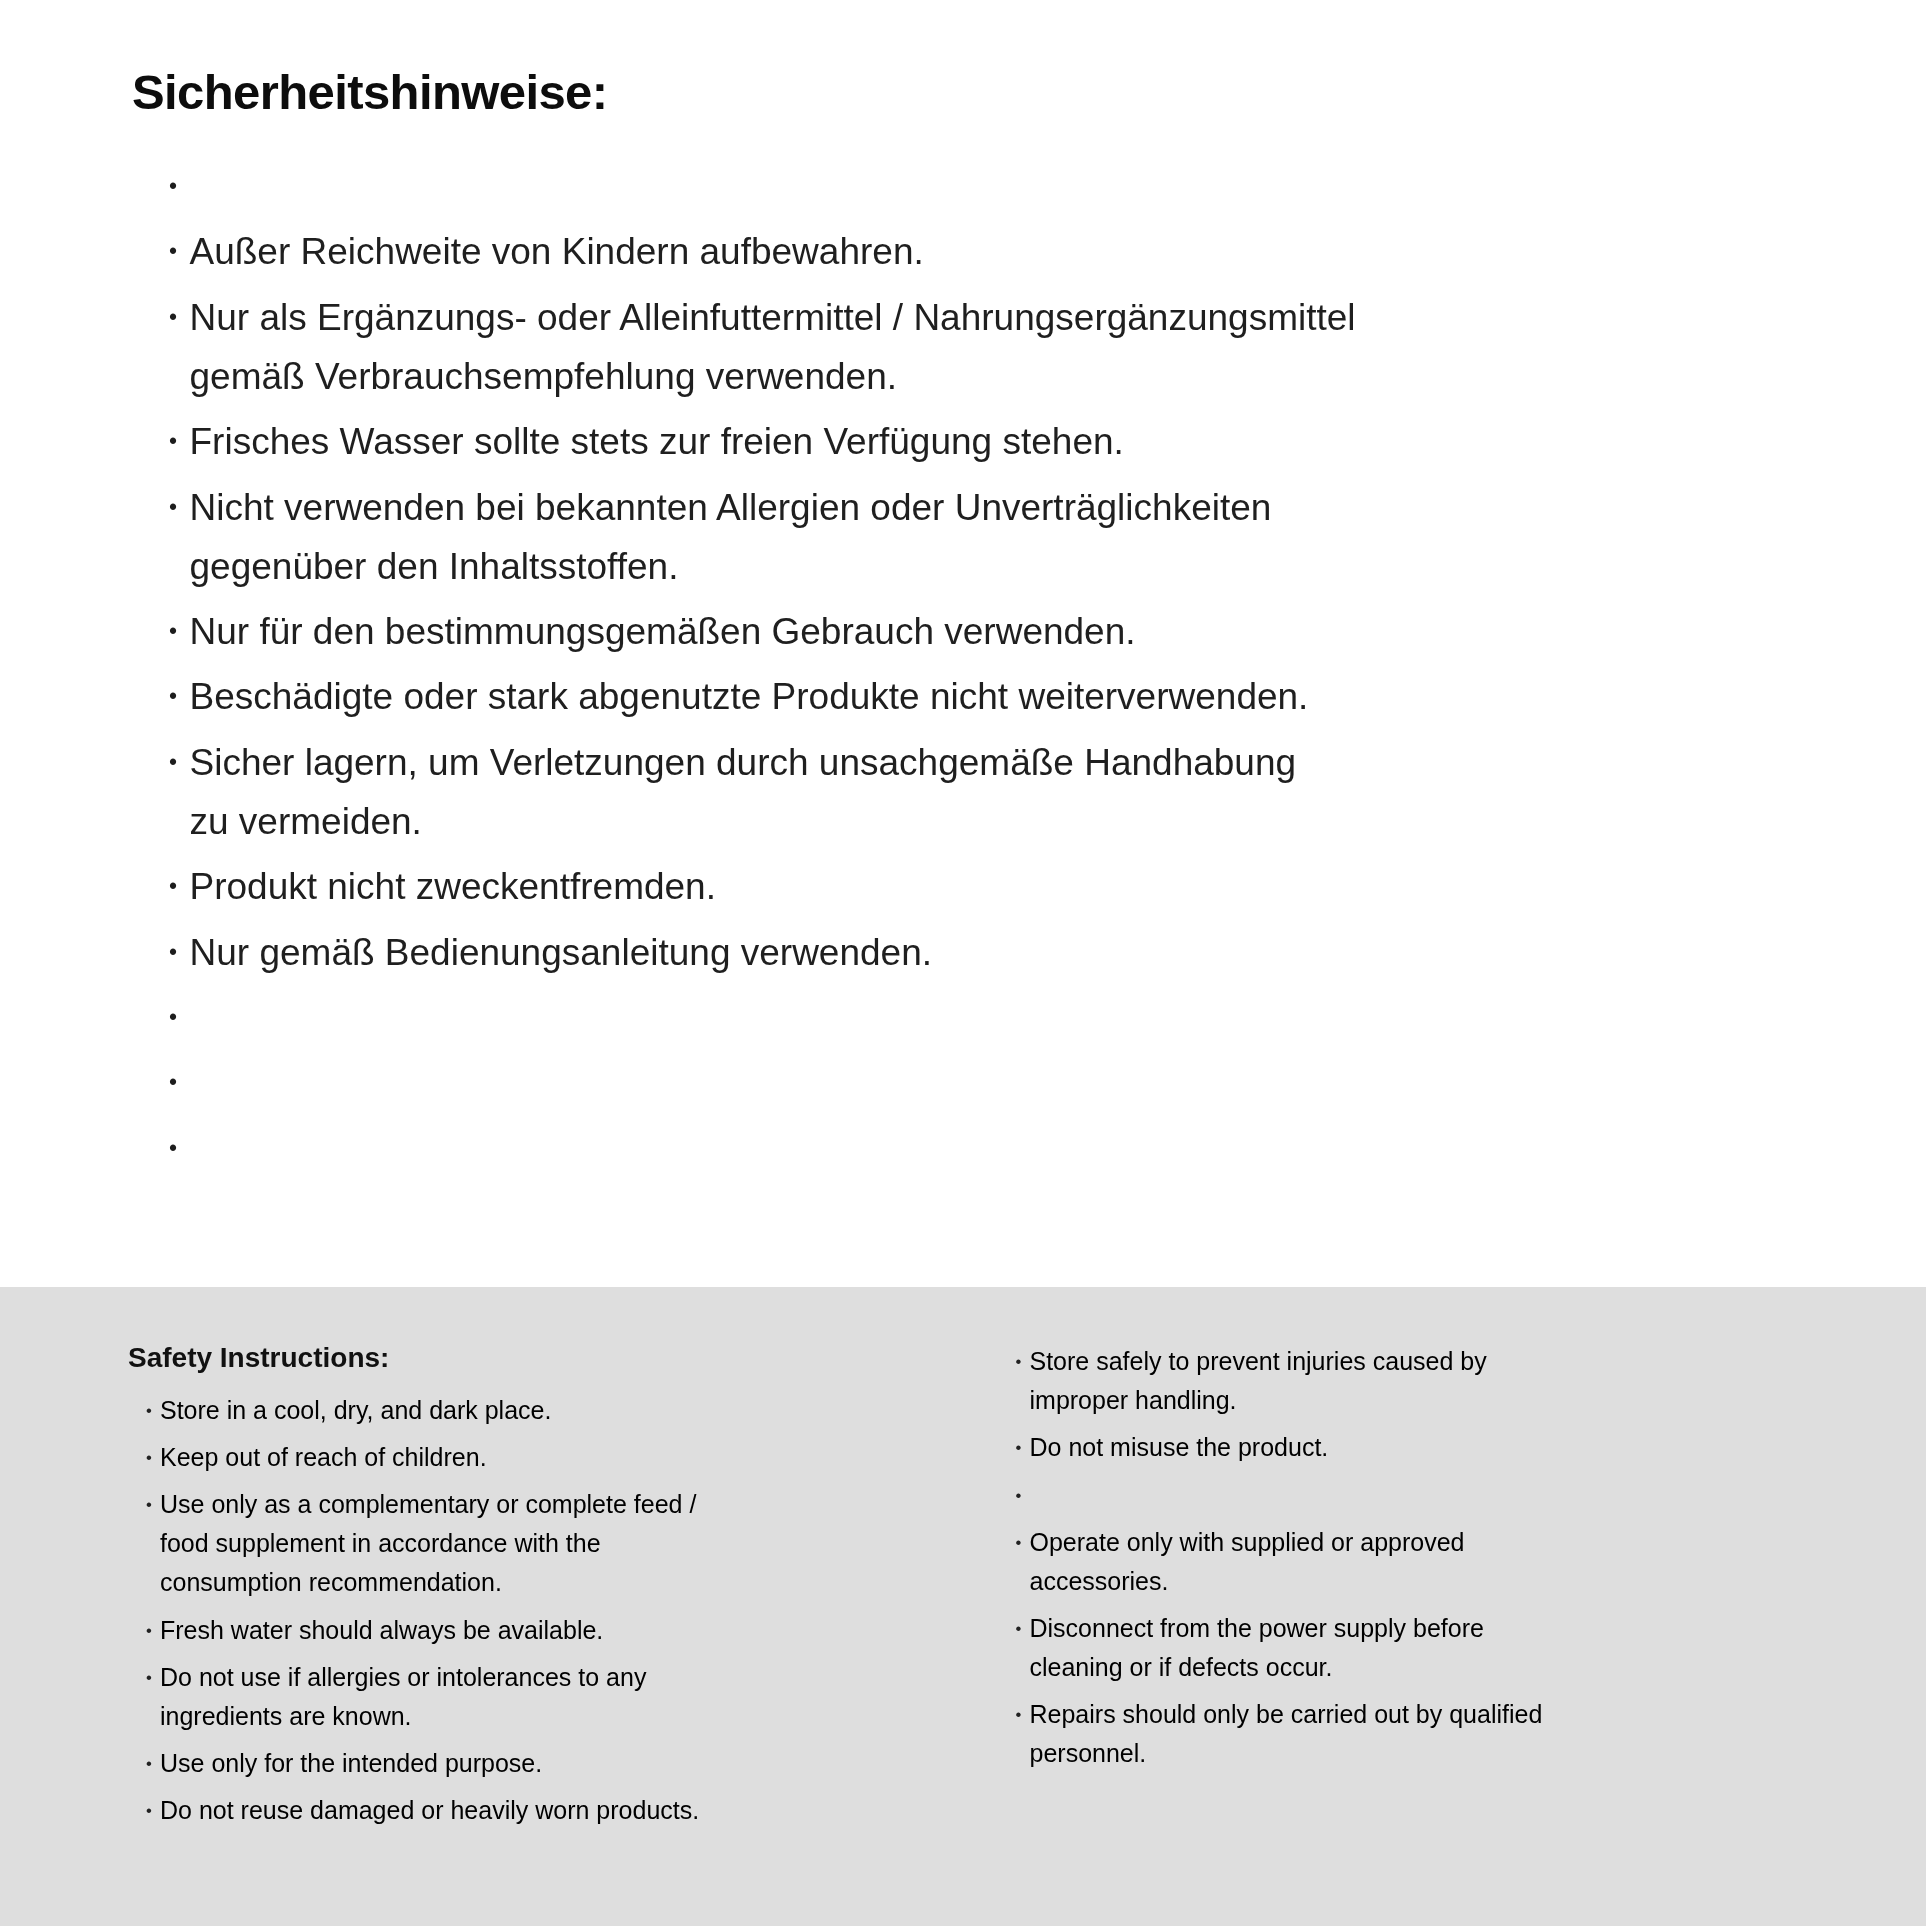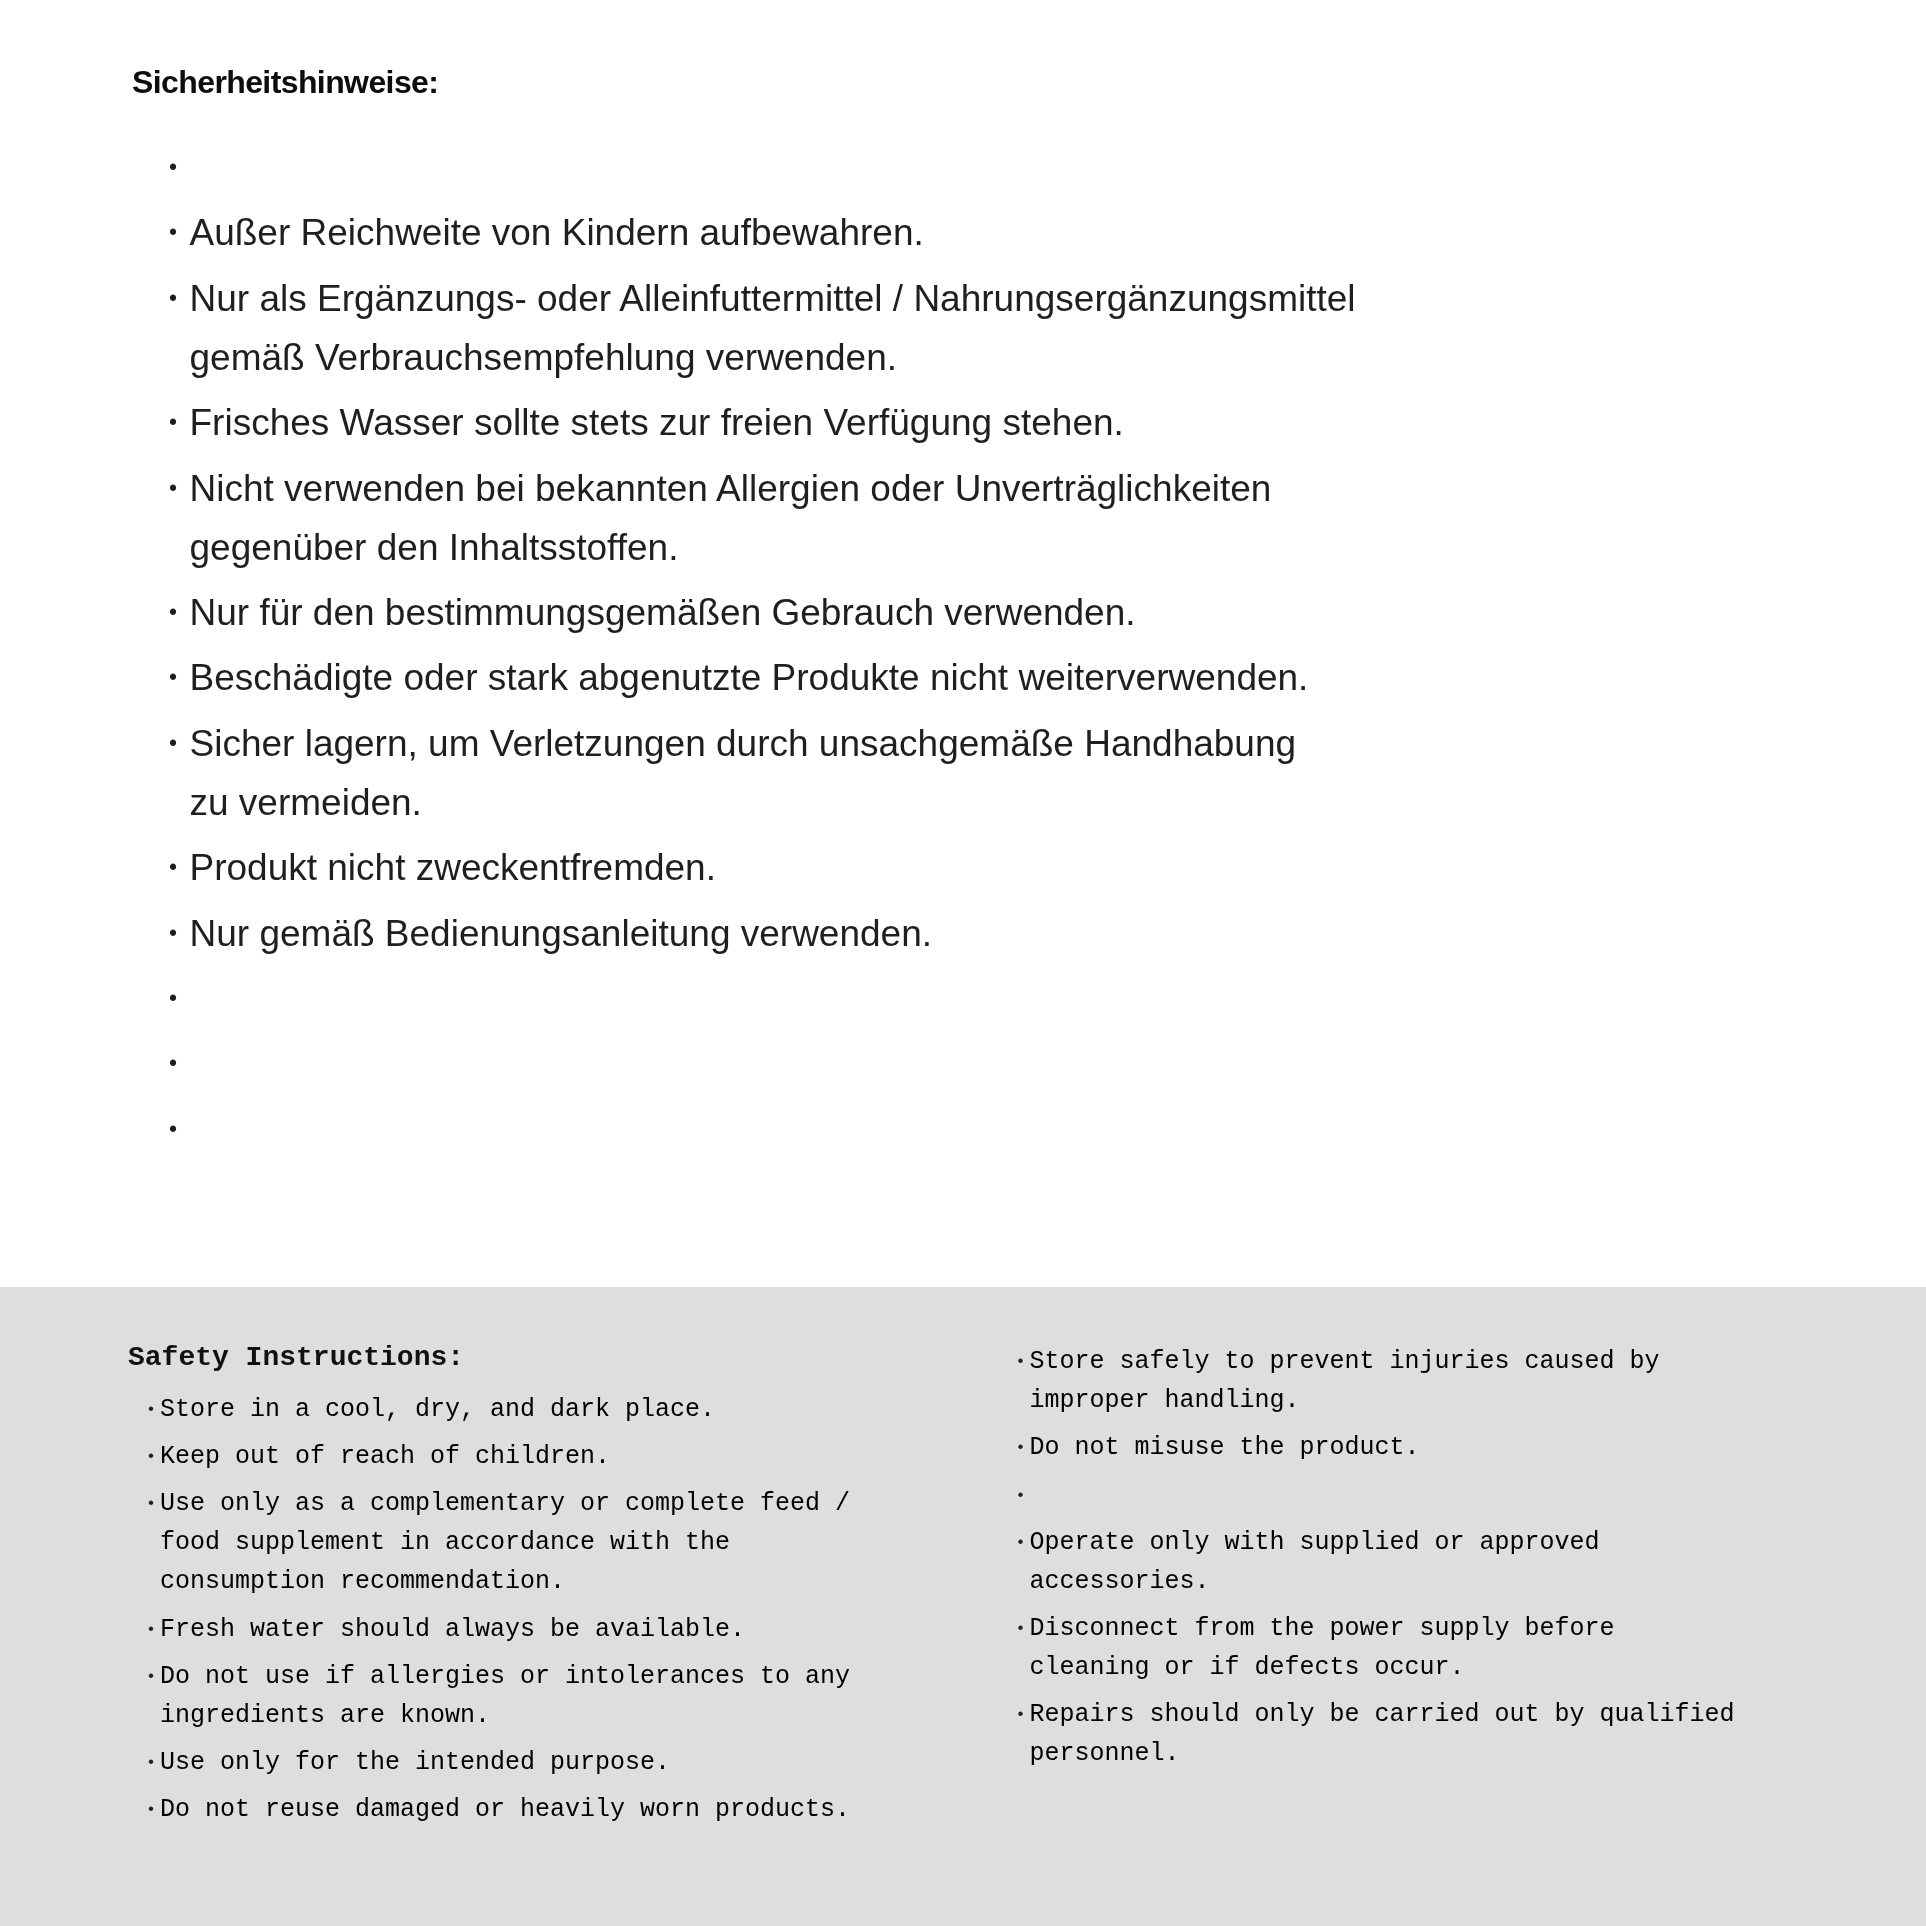--- a/index.html
+++ b/index.html
@@ -11,21 +11,21 @@
     display: flex; flex-direction: column;
     overflow: hidden;
   }
   .top-section {
     height: 1287px;
     box-sizing: border-box;
     padding: 64px 103px 0 132px;
   }
   h1.de-title {
     margin: 0 0 37px 0;
-    font-size: 32px;
+    font-size: 49px;
     font-weight: 700;
     color: #0d0d0d;
     letter-spacing: -0.6px;
   }
   ul.blist { list-style: none; margin: 0; padding: 0; }
   ul.de-list { padding-left: 37px; }
   ul.blist li {
     display: flex;
     align-items: flex-start;
   }
@@ -45,21 +45,20 @@
   .gray-band {
     flex: 1;
     background: #dedede;
     box-sizing: border-box;
     padding: 55px 109px 0 128px;
   }
   .band-grid {
     display: grid;
     grid-template-columns: 1fr 1fr;
     column-gap: 50px;
-    font-family: Liberation Mono, monospace;
   }
   h2.en-title {
     margin: 0 0 16.7px 0;
     font-size: 28px;
     font-weight: 700;
     color: #111111;
   }
   ul.en-list { padding-left: 18px; }
   ul.en-list li { margin-bottom: 8.3px; }
   ul.en-list .dot {

